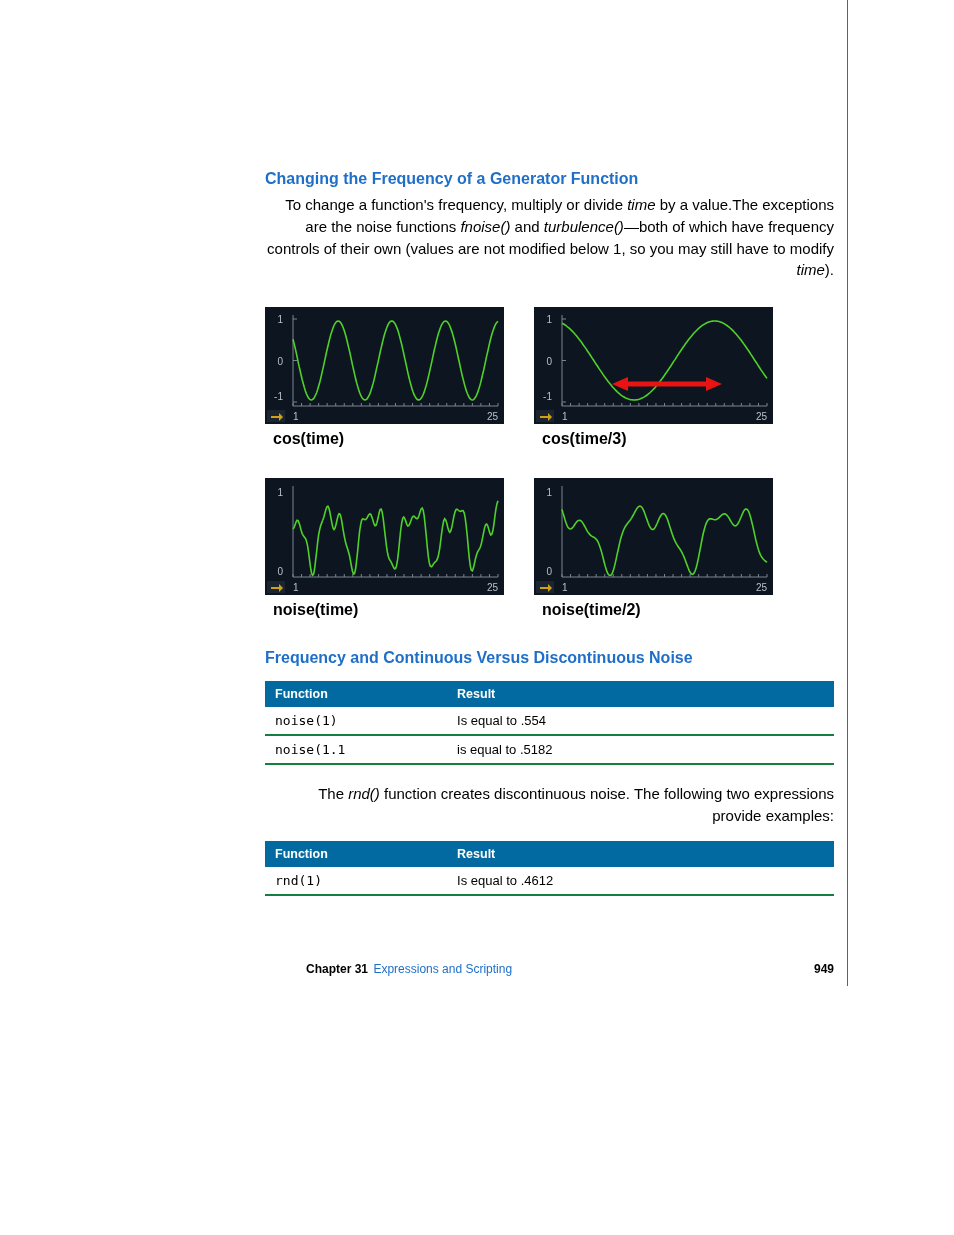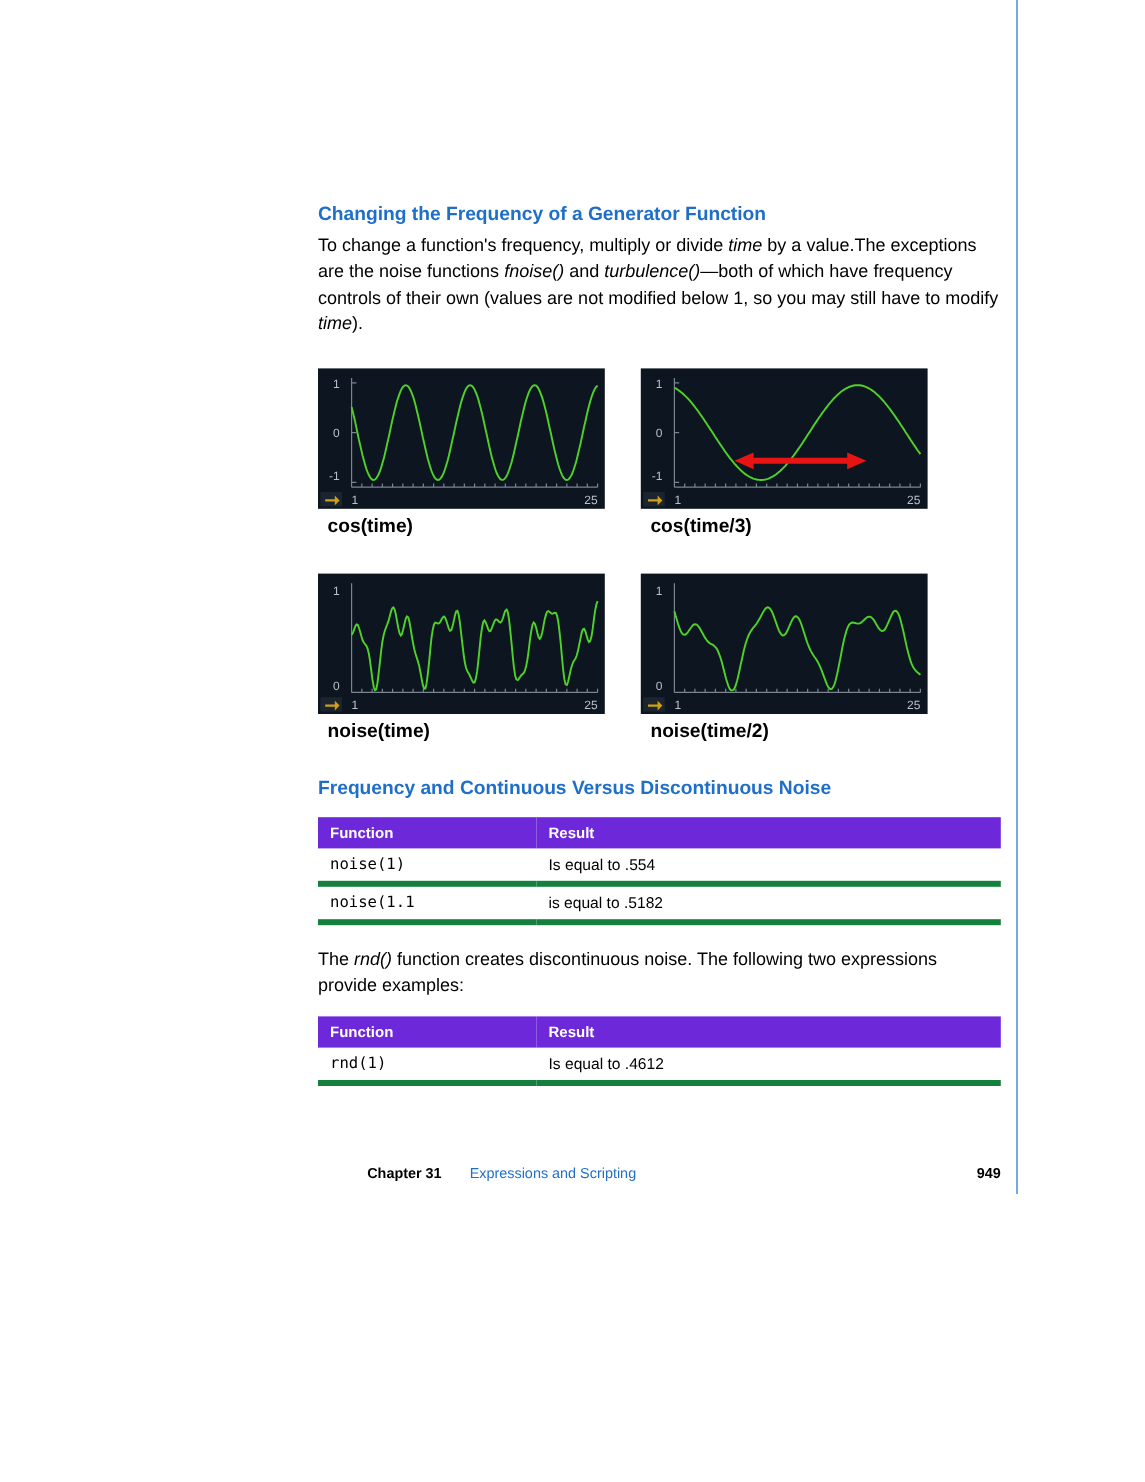--- a/index.html
+++ b/index.html
@@ -13,21 +13,21 @@
   .page{
     padding:170px 120px 40px 265px;
     position:relative;
   }
   h2.section{
     color:#1f6fc9;
     font-size:16px;
     font-weight:600;
     margin:0 0 6px 0;
   }
-  p{margin:0 0 14px 0; line-height:1.45;}
+  p{margin:0 0 14px 0; line-height:1.45;text-align:right;}
   .para{margin-bottom:26px;}
   em{font-style:italic;}
   .chart-grid{
     display:flex;
     gap:30px;
     margin-bottom:8px;
   }
   .chart-cell{
     flex:0 0 239px;
   }
@@ -47,43 +47,43 @@
     color:#000;
     margin:6px 0 22px 8px;
   }
   table.blue{
     width:100%;
     border-collapse:collapse;
     font-size:13px;
     margin:14px 0 18px 0;
   }
   table.blue th{
-    background:#6d28d9;
+    background:#0369a1;
     color:#fff;
     font-weight:700;
     text-align:left;
     padding:6px 10px;
     font-size:12.5px;
   }
   table.blue td{
     padding:6px 10px;
-    border-bottom:5px solid #15803d;
+    border-bottom:2px solid #15803d;
     vertical-align:top;
   }
   .mono{font-family:Menlo,Consolas,monospace; font-size:13px;}
   .footer{
     position:relative;
     margin-top:60px;
     padding-top:6px;
     display:flex;
     justify-content:space-between;
     font-size:12px;
   }
   .footer .left .chnum{font-weight:700;margin-left:41px;}
-  .footer .left .chtitle{color:#1f6fc9; margin-left:20px;text-align:right;}
+  .footer .left .chtitle{color:#1f6fc9; margin-left:2px;text-align:right;}
   .footer .right{font-weight:700;}
   .right-rule{
     position:absolute;
     right:-14px;
     top:-990px;
     bottom:-10px;
     width:0;
     border-right:1px solid #1f6fc9;
   }
 </style>

